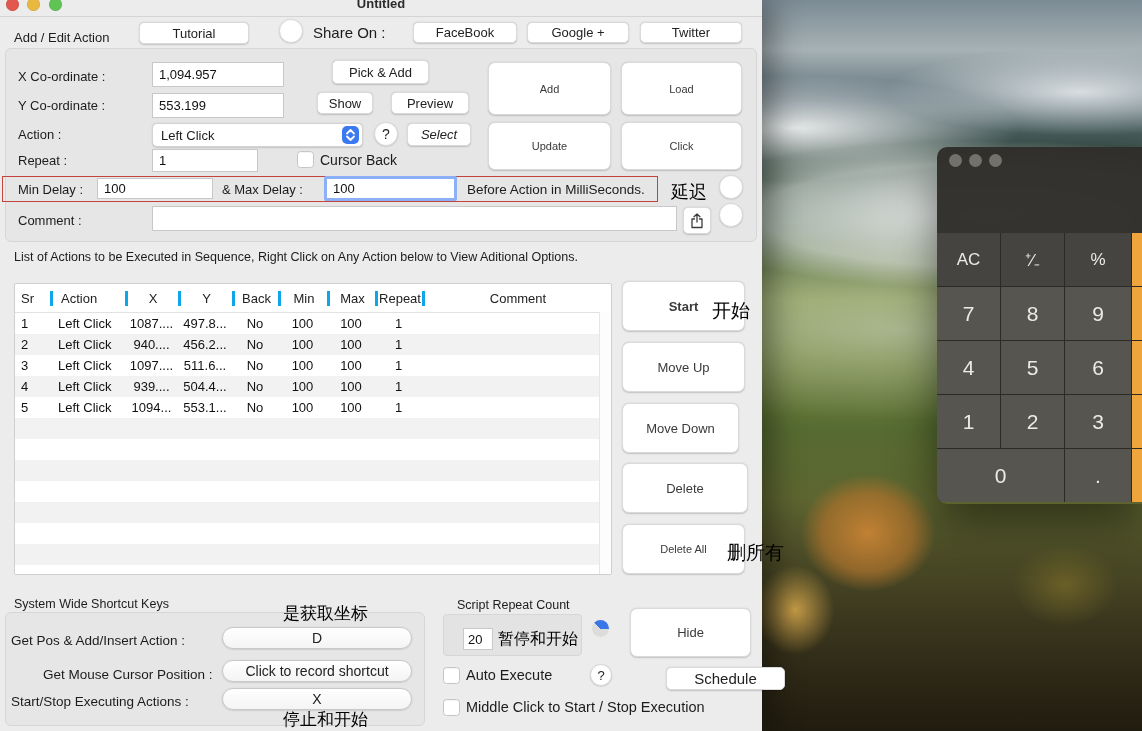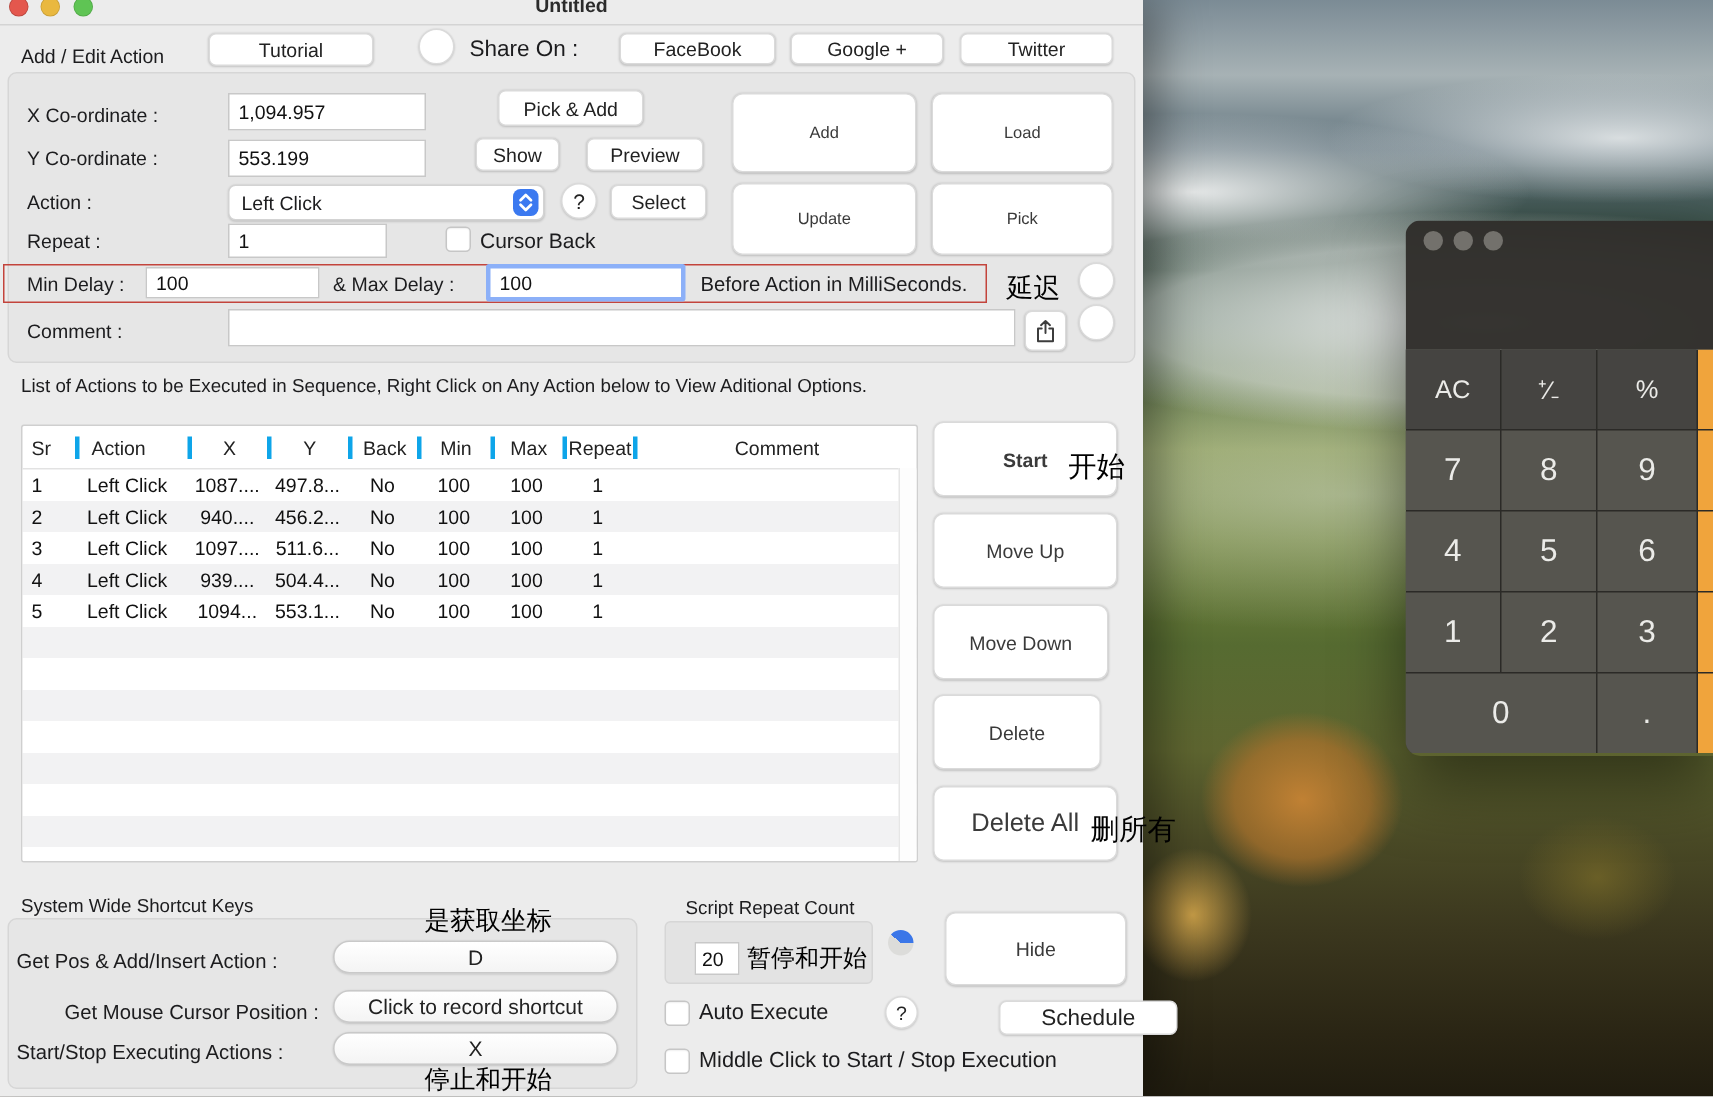--- a/index.html
+++ b/index.html
@@ -119,23 +119,23 @@
     <div class="dropdown" style="left:152px;top:123px;width:211px;height:24px;">
       <span>Left Click</span>
       <span class="stepper">
         <svg width="13" height="14" viewBox="0 0 13 14">
             <path d="M3 5.5 L6.5 2 L10 5.5" stroke="#fff" stroke-width="1.8" fill="none" stroke-linecap="round" stroke-linejoin="round"></path>
             <path d="M3 8.5 L6.5 12 L10 8.5" stroke="#fff" stroke-width="1.8" fill="none" stroke-linecap="round" stroke-linejoin="round"></path>
           </svg>
       </span>
     </div>
     <div class="btn circle-btn" style="left:374px;top:122px;width:24px;height:24px;font-size:14px;">?</div>
-    <div class="btn" style="left:407px;top:123px;width:64px;height:23px;">Select</div>
+    <div class="btn" style="left:407px;top:123px;width:64px;height:23px;font-style:italic;">Select</div>
     <div class="btn big" style="left:488px;top:122px;width:123px;height:48px;">Update</div>
-    <div class="btn big" style="left:621px;top:122px;width:121px;height:48px;">Pick</div>
+    <div class="btn big" style="left:621px;top:122px;width:121px;height:48px;">Click</div>
 
     <div class="label" style="left:18px;top:153px;">Repeat :</div>
     <div class="field" style="left:152px;top:149px;width:106px;height:23px;">1</div>
     <span class="checkbox" style="left:297px;top:151px;"></span>
     <div class="label" style="left:320px;top:152px;font-size:14px;">Cursor Back</div>
 
     <div style="position:absolute;left:2px;top:176px;width:656px;height:26px;border:1.5px solid #c3443c;box-sizing:border-box;pointer-events:none;"></div>
 
     <div class="label" style="left:18px;top:182px;">Min Delay :</div>
     <div class="field" style="left:97px;top:178px;width:116px;height:21px;">100</div>
@@ -225,22 +225,22 @@
             <div></div>
         </div>
       </div>
       <div class="scrolltrack"></div>
     </div>
 
     <div class="btn big" style="left:622px;top:281px;width:123px;height:50px;font-size:13px;font-weight:bold;">Start</div>
     <div class="annot" style="left:712px;top:298px;font-size:19px;">开始</div>
     <div class="btn big" style="left:622px;top:342px;width:123px;height:50px;font-size:13px;">Move Up</div>
     <div class="btn big" style="left:622px;top:403px;width:117px;height:50px;font-size:13px;">Move Down</div>
-    <div class="btn big" style="left:622px;top:463px;width:112px;height:50px;font-size:13px;">Delete</div>
-    <div class="btn big" style="left:622px;top:524px;width:123px;height:50px;font-size:17px;">Delete All</div>
+    <div class="btn big" style="left:622px;top:463px;width:126px;height:50px;font-size:13px;">Delete</div>
+    <div class="btn big" style="left:622px;top:524px;width:123px;height:50px;font-size:11px;">Delete All</div>
     <div class="annot" style="left:727px;top:540px;font-size:19px;">删所有</div>
 
     <div class="label" style="left:14px;top:597px;font-size:12.5px;">System Wide Shortcut Keys</div>
     <div class="groupbox" style="left:5px;top:612px;width:420px;height:114px;"></div>
     <div class="annot" style="left:283px;top:602px;font-size:17px;">是获取坐标</div>
 
     <div class="label" style="left:11px;top:633px;font-size:13.5px;">Get Pos &amp; Add/Insert Action :</div>
     <div class="btn pill" style="left:222px;top:627px;width:190px;height:22px;font-size:14px;">D</div>
 
     <div class="label" style="left:11px;top:667px;font-size:13.5px;margin-left:32px;">Get Mouse Cursor Position :</div>

